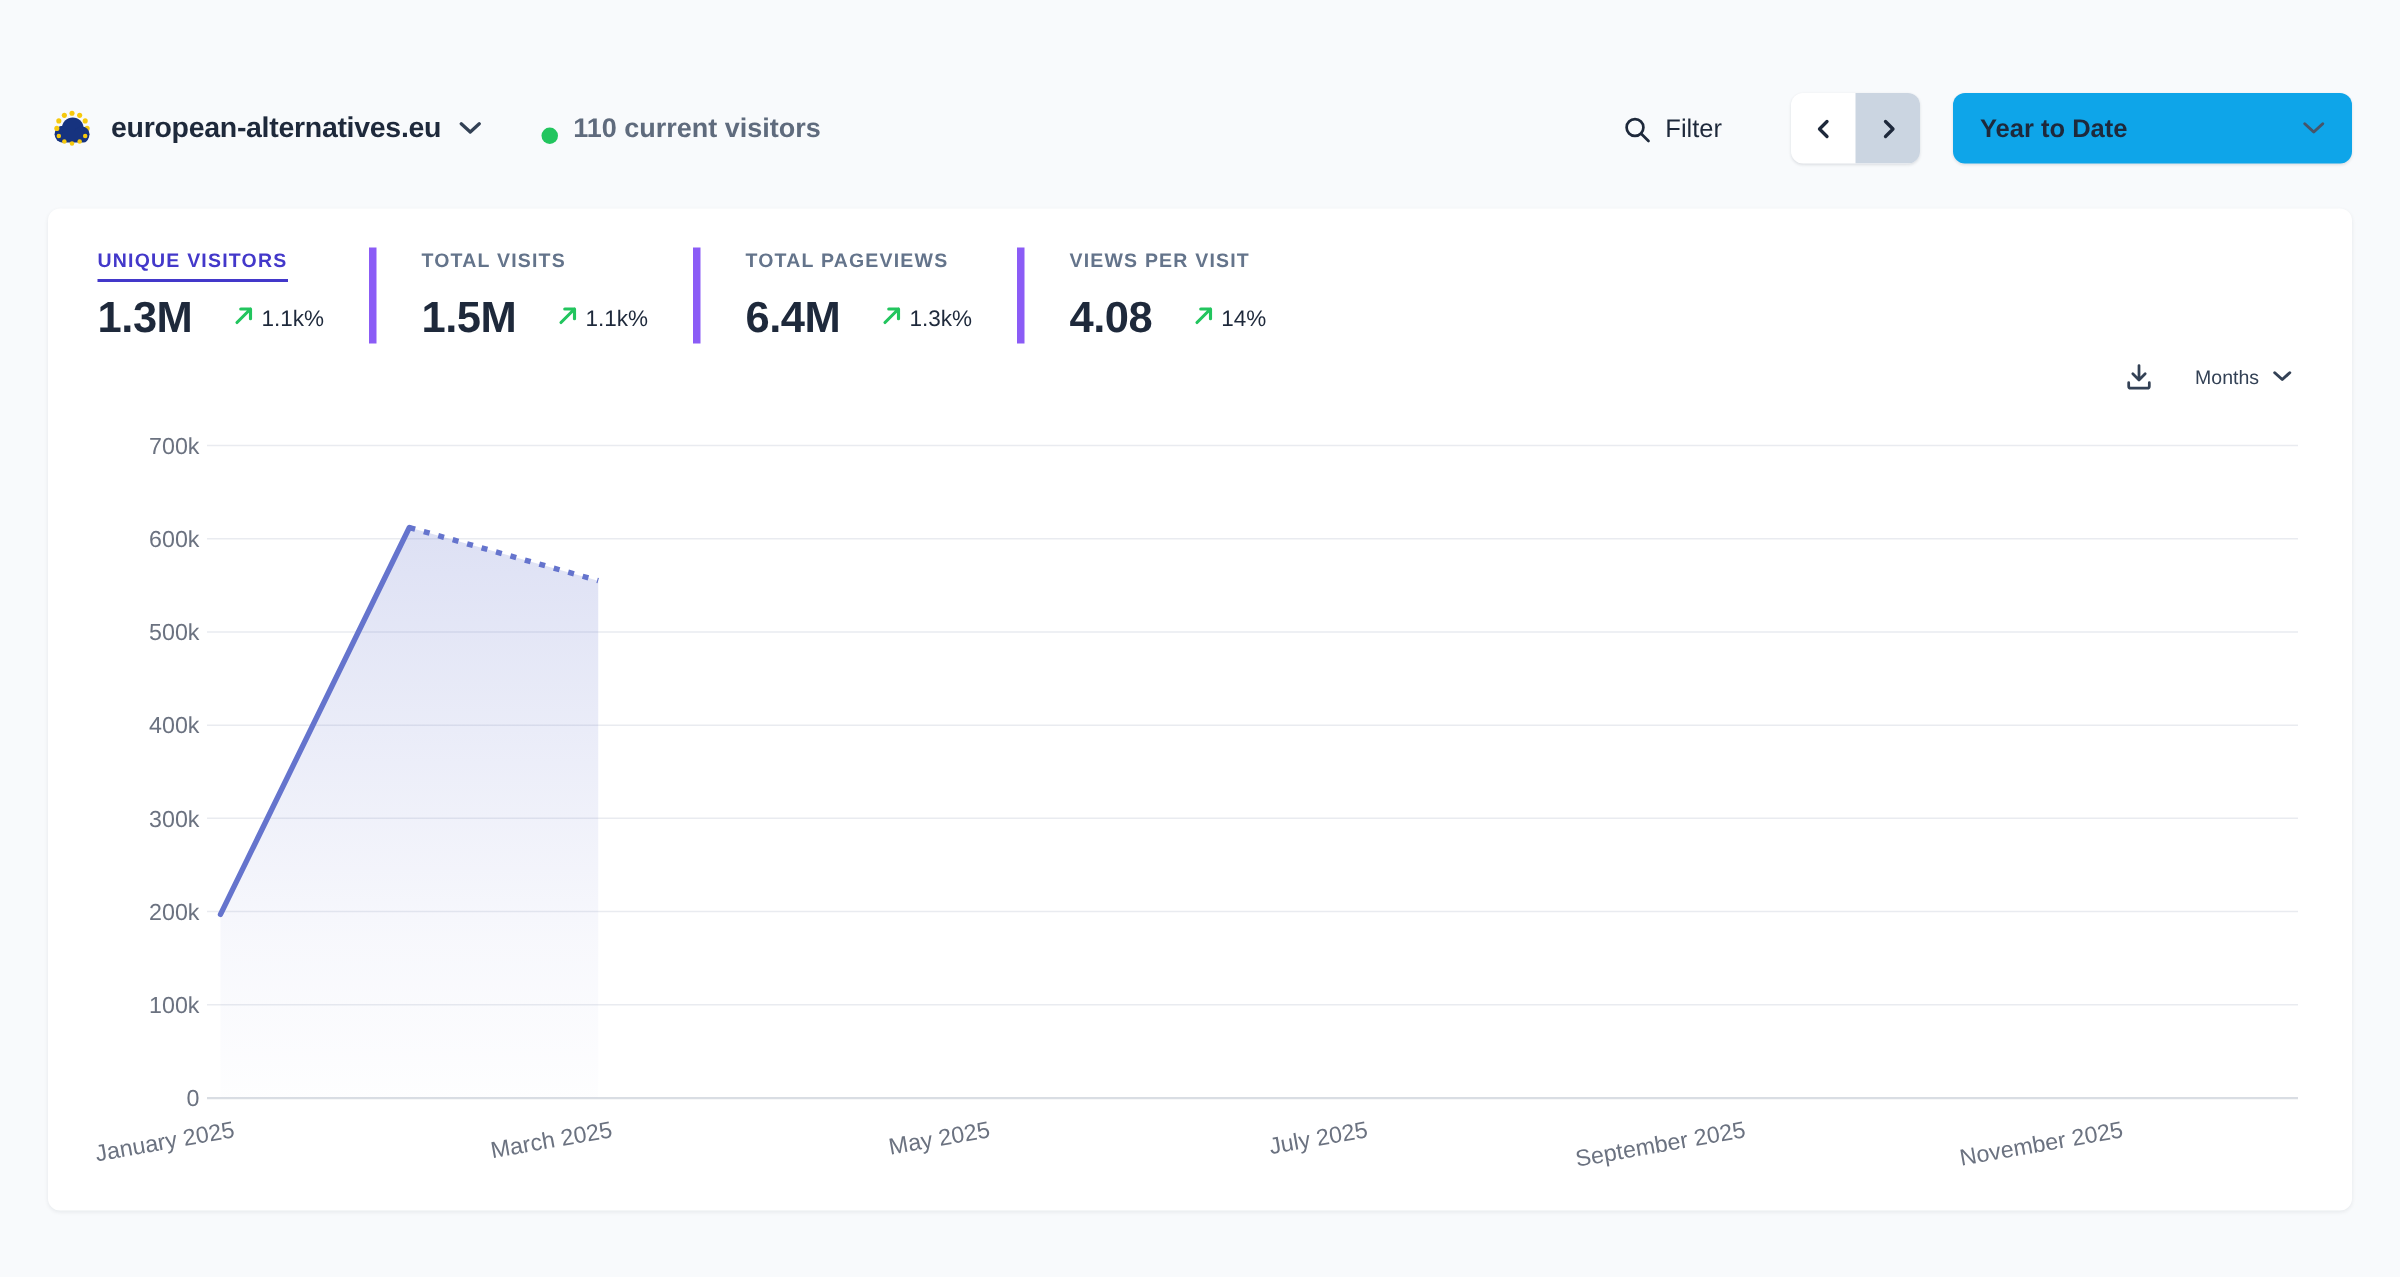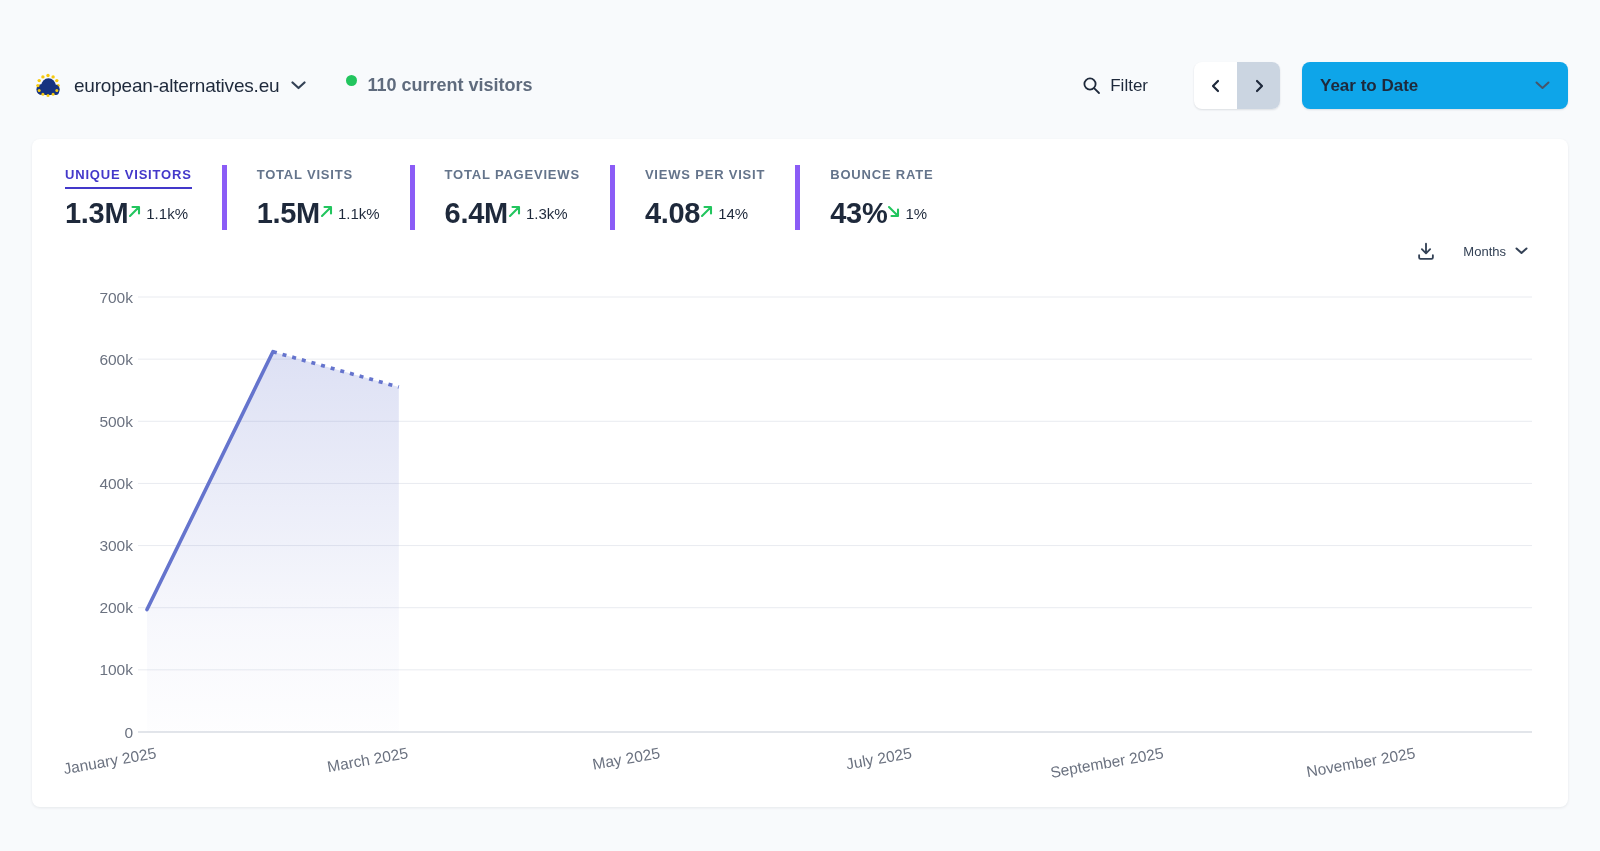--- a/index.html
+++ b/index.html
@@ -3,46 +3,46 @@
 <meta charset="utf-8">
 <style>
   *{box-sizing:border-box;margin:0;padding:0}
   html,body{width:1600px;height:851px;overflow:hidden}
   body{background:#f8fafc;font-family:"Liberation Sans",sans-serif;color:#1e293b}
 
   
   .topbar{display:flex;align-items:center;margin:0 32px;padding-top:62px}
   .site-switcher{display:flex;align-items:center;gap:12px;cursor:pointer}
   .favicon{width:30px;height:30px;display:block}
-  .site-name{font-size:19px;font-weight:400;letter-spacing:-.2px;color:#1e293b}
+  .site-name{font-size:19px;font-weight:700;letter-spacing:-.2px;color:#1e293b}
   .chev{display:block}
-  .visitors{display:flex;align-items:flex-start;gap:10px;margin-left:40px;cursor:pointer}
+  .visitors{display:flex;align-items:flex-end;gap:10px;margin-left:40px;cursor:pointer}
   .live-dot{width:11px;height:11px;border-radius:50%;background:#22c55e}
   .visitors-text{font-size:18px;font-weight:600;color:#5f6b7d}
   .spacer{flex:1}
-  .filter-btn{display:flex;align-items:flex-start;gap:9px;font-size:17px;color:#1e293b;cursor:pointer}
+  .filter-btn{display:flex;align-items:flex-end;gap:9px;font-size:17px;color:#1e293b;cursor:pointer}
   .pager{display:flex;margin-left:46px;width:86px;height:47px;background:#fff;border-radius:8px;
          box-shadow:0 1px 2px rgba(15,23,42,.12);overflow:hidden}
   .pager-btn{flex:1;display:flex;align-items:center;justify-content:center;cursor:pointer}
   .pager-btn.next{background:#cbd5e1}
   .daterange{margin-left:22px;width:266px;height:47px;background:#0ea5e9;border-radius:8px;
              box-shadow:0 1px 2px rgba(15,23,42,.12);display:flex;align-items:center;
              justify-content:space-between;padding:0 18px;font-size:17px;font-weight:600;cursor:pointer}
 
   
   .card{position:relative;margin:30px 32px 0;height:668px;background:#fff;border-radius:8px;
         box-shadow:0 1px 3px rgba(15,23,42,.08)}
   .stats{display:flex;padding:26px 26px 0;align-items:flex-start}
   .stat{padding:0 30px;cursor:pointer;background:none;border:none;text-align:left;font-family:inherit}
   .stat:first-child{padding-left:7px}
   .stat + .stat{border-left:5px solid #8b5cf6}
   .stat-label{display:inline-block;font-size:13px;font-weight:700;letter-spacing:.8px;color:#64748b;
               padding-bottom:5px;border-bottom:2px solid transparent;white-space:nowrap}
   .stat.active .stat-label{color:#4338ca;border-bottom-color:#4338ca}
-  .stat-value-row{display:flex;align-items:center;gap:0;margin-top:8px}
+  .stat-value-row{display:flex;align-items:center;gap:28px;margin-top:8px}
   .stat-value{font-size:29px;font-weight:700;color:#1e293b;letter-spacing:-.3px;white-space:nowrap}
   .stat-change{display:flex;align-items:flex-start;gap:5px;font-size:15px;color:#1e293b;white-space:nowrap}
 
   .chart-tools{position:absolute;top:101px;right:40px;display:flex;align-items:center;gap:26px}
   .dl-btn{display:flex;align-items:center;cursor:pointer}
   .interval{display:flex;align-items:center;gap:9px;font-size:13px;font-weight:500;color:#334155;cursor:pointer}
 
   .chart-wrap{position:absolute;left:26px;top:140px;width:1484px;height:525px}
   .chart-wrap svg{overflow:visible;display:block}
   svg text{font-family:"Liberation Sans",sans-serif}
@@ -166,33 +166,20 @@
       <div class="stat" data-dir="up">
       <span class="stat-label">VIEWS PER VISIT</span>
       <span class="stat-value-row">
         <span class="stat-value">4.08</span>
         <span class="stat-change">
           <svg class="arrow up" width="13" height="13" viewBox="0 0 13 13">
             <path d="M2 11 L11 2 M4.5 2 H11 V8.5" fill="none" stroke="#22c55e" stroke-width="2.1" stroke-linecap="round" stroke-linejoin="round"></path>
           </svg>
 
           <span>14%</span>
-        </span>
-      </span>
-    </div>
-      <div class="stat" data-dir="down">
-      <span class="stat-label">BOUNCE RATE</span>
-      <span class="stat-value-row">
-        <span class="stat-value">43%</span>
-        <span class="stat-change">
-
-          <svg class="arrow down" width="13" height="13" viewBox="0 0 13 13">
-            <path d="M2 2 L11 11 M11 4.5 V11 H4.5" fill="none" stroke="#22c55e" stroke-width="2.1" stroke-linecap="round" stroke-linejoin="round"></path>
-          </svg>
-          <span>1%</span>
         </span>
       </span>
     </div>
     </div>
 
   <div class="chart-tools">
     <div class="dl-btn">
       <svg width="22" height="22" viewBox="0 0 24 24">
         <path d="M12 4 V14 M7.5 10 L12 14.5 L16.5 10" fill="none" stroke="#334155" stroke-width="2" stroke-linecap="round" stroke-linejoin="round"></path>
         <path d="M4.5 16.5 V19 a1.5 1.5 0 0 0 1.5 1.5 H18 a1.5 1.5 0 0 0 1.5 -1.5 V16.5" fill="none" stroke="#334155" stroke-width="2" stroke-linecap="round"></path>

